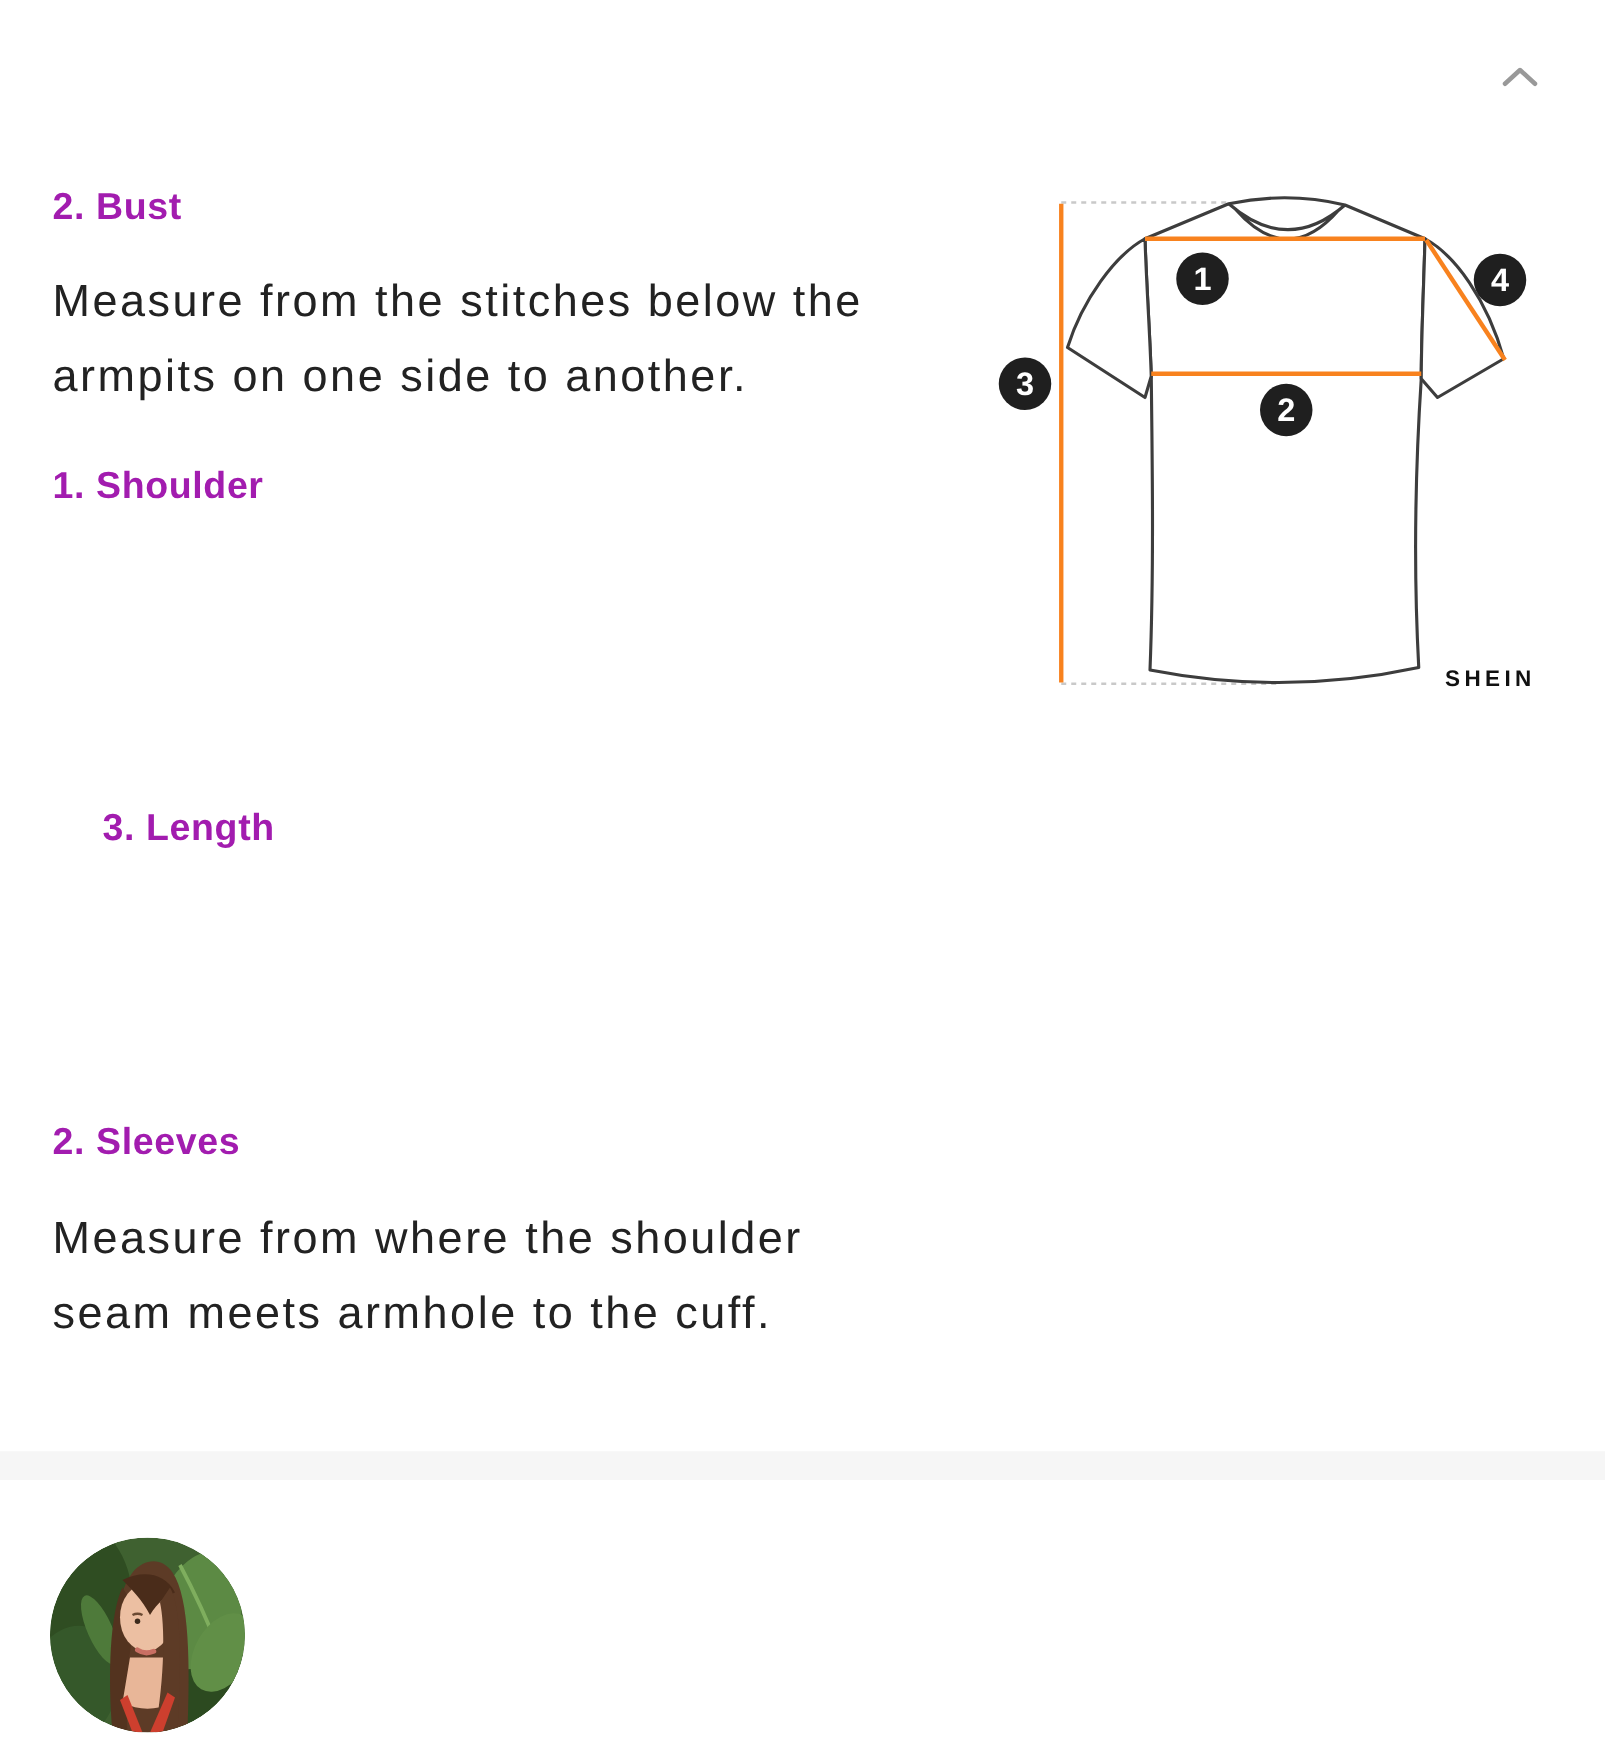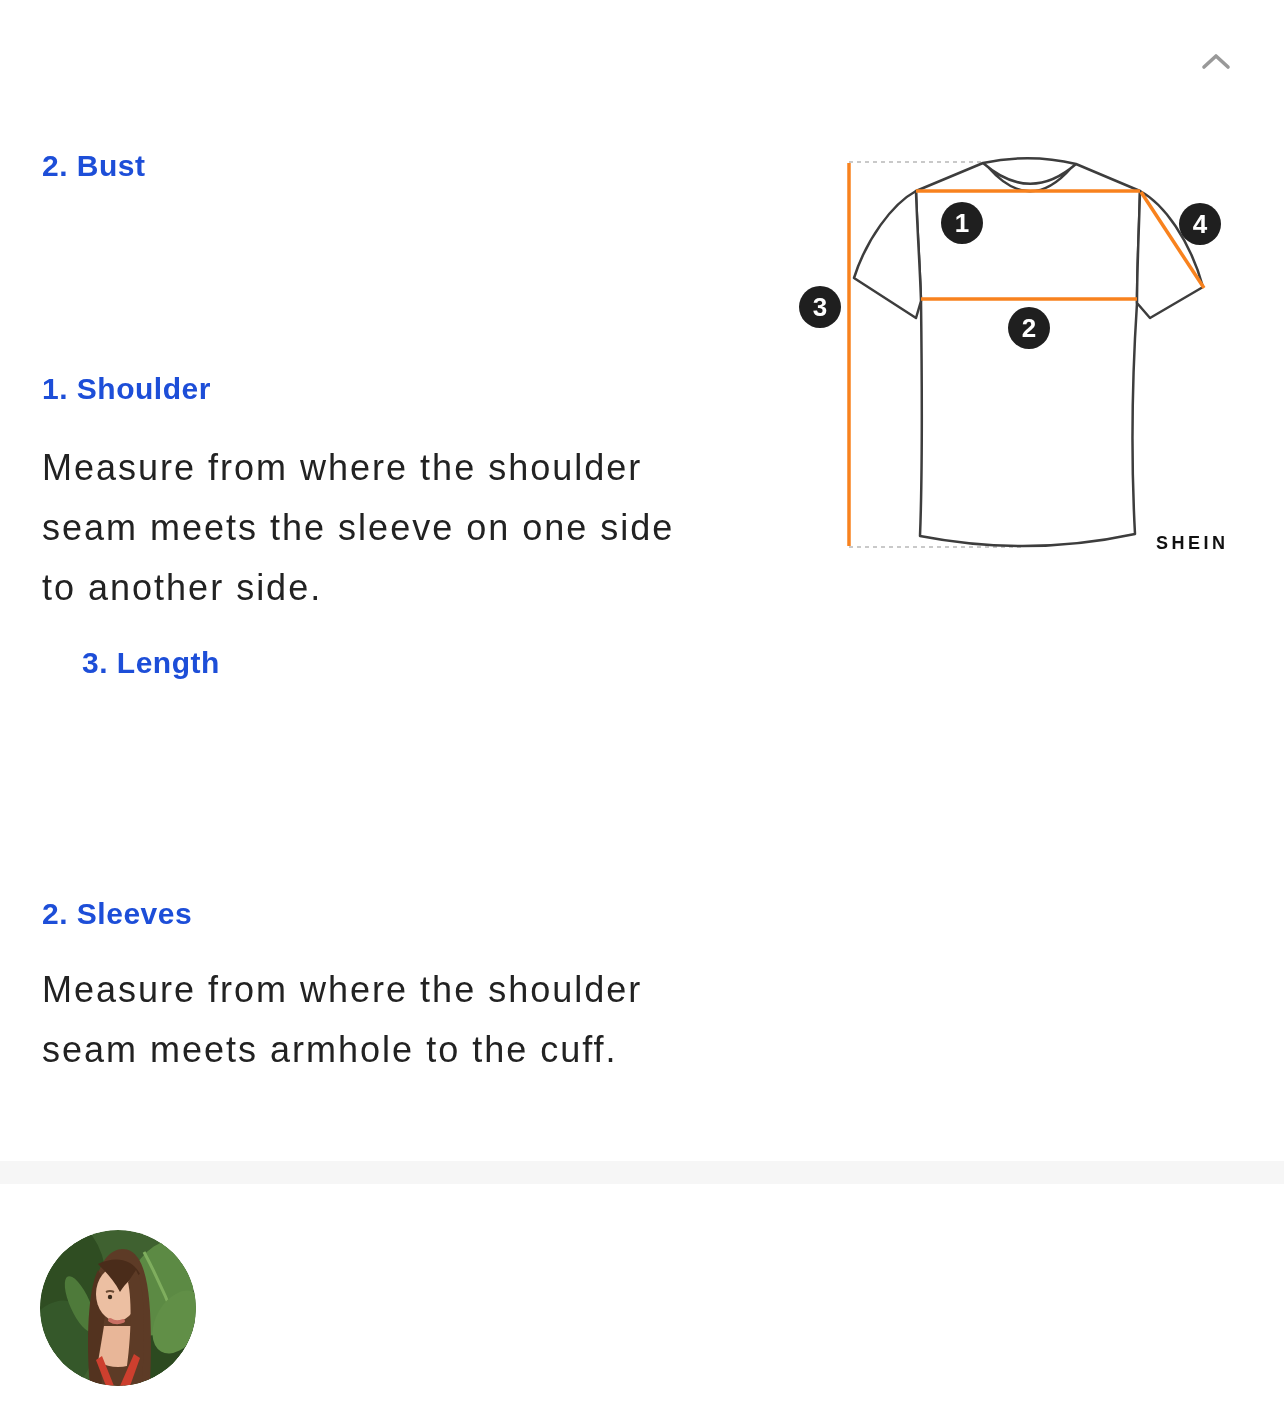--- a/index.html
+++ b/index.html
@@ -19,21 +19,21 @@
   }
   .collapse-btn {
     position: absolute; left: 1192px; top: 44px;
     width: 48px; height: 36px;
     background: none; border: none; cursor: pointer;
     display: flex; align-items: center; justify-content: center;
   }
 
   .sec-head {
     position: absolute; left: 42px;
-    font-size: 30px; line-height: 36px; font-weight: 700; color: #1d4ed8;
+    font-size: 30px; line-height: 36px; font-weight: 700; color: #a21caf;
     letter-spacing: 0.5px; white-space: nowrap;
   }
   .sec-body {
     position: absolute; left: 42px; width: 665px;
     font-size: 36px; line-height: 60px; font-weight: 400; color: #222;
     letter-spacing: 2px;
   }
   .h1 { top: 148px; } .p1 { top: 211px; }
   .h2 { top: 371px; } .p2 { top: 438px; }
   .h3 { top: 645px; margin-left: 40px; } .p3 { top: 730px; }
@@ -70,23 +70,23 @@
 
   <button class="collapse-btn">
     <span style="display:flex">
       <svg width="34" height="20" viewBox="0 0 34 20">
         <polyline points="5,15 17,4 29,15" fill="none" stroke="#999999" stroke-width="3.6" stroke-linecap="round" stroke-linejoin="round"></polyline>
       </svg>
     </span>
   </button>
 
   <div class="sec-head h1">2. Bust</div>
+  <div class="sec-body p1">Measure from the stitches below the armpits on one side to another.</div>
 
   <div class="sec-head h2">1. Shoulder</div>
-  <div class="sec-body p2">Measure from where the shoulder seam meets the sleeve on one side to another side.</div>
 
   <div class="sec-head h3">3. Length</div>
 
   <div class="sec-head h4">2. Sleeves</div>
   <div class="sec-body p4">Measure from where the shoulder seam meets armhole to the cuff.</div>
 
   <div class="diagram">
     <svg width="480" height="430" viewBox="780 140 480 430">
 
       <line x1="849" y1="162" x2="981" y2="162" stroke="#C9C9C9" stroke-width="2" stroke-dasharray="4 4"></line>

